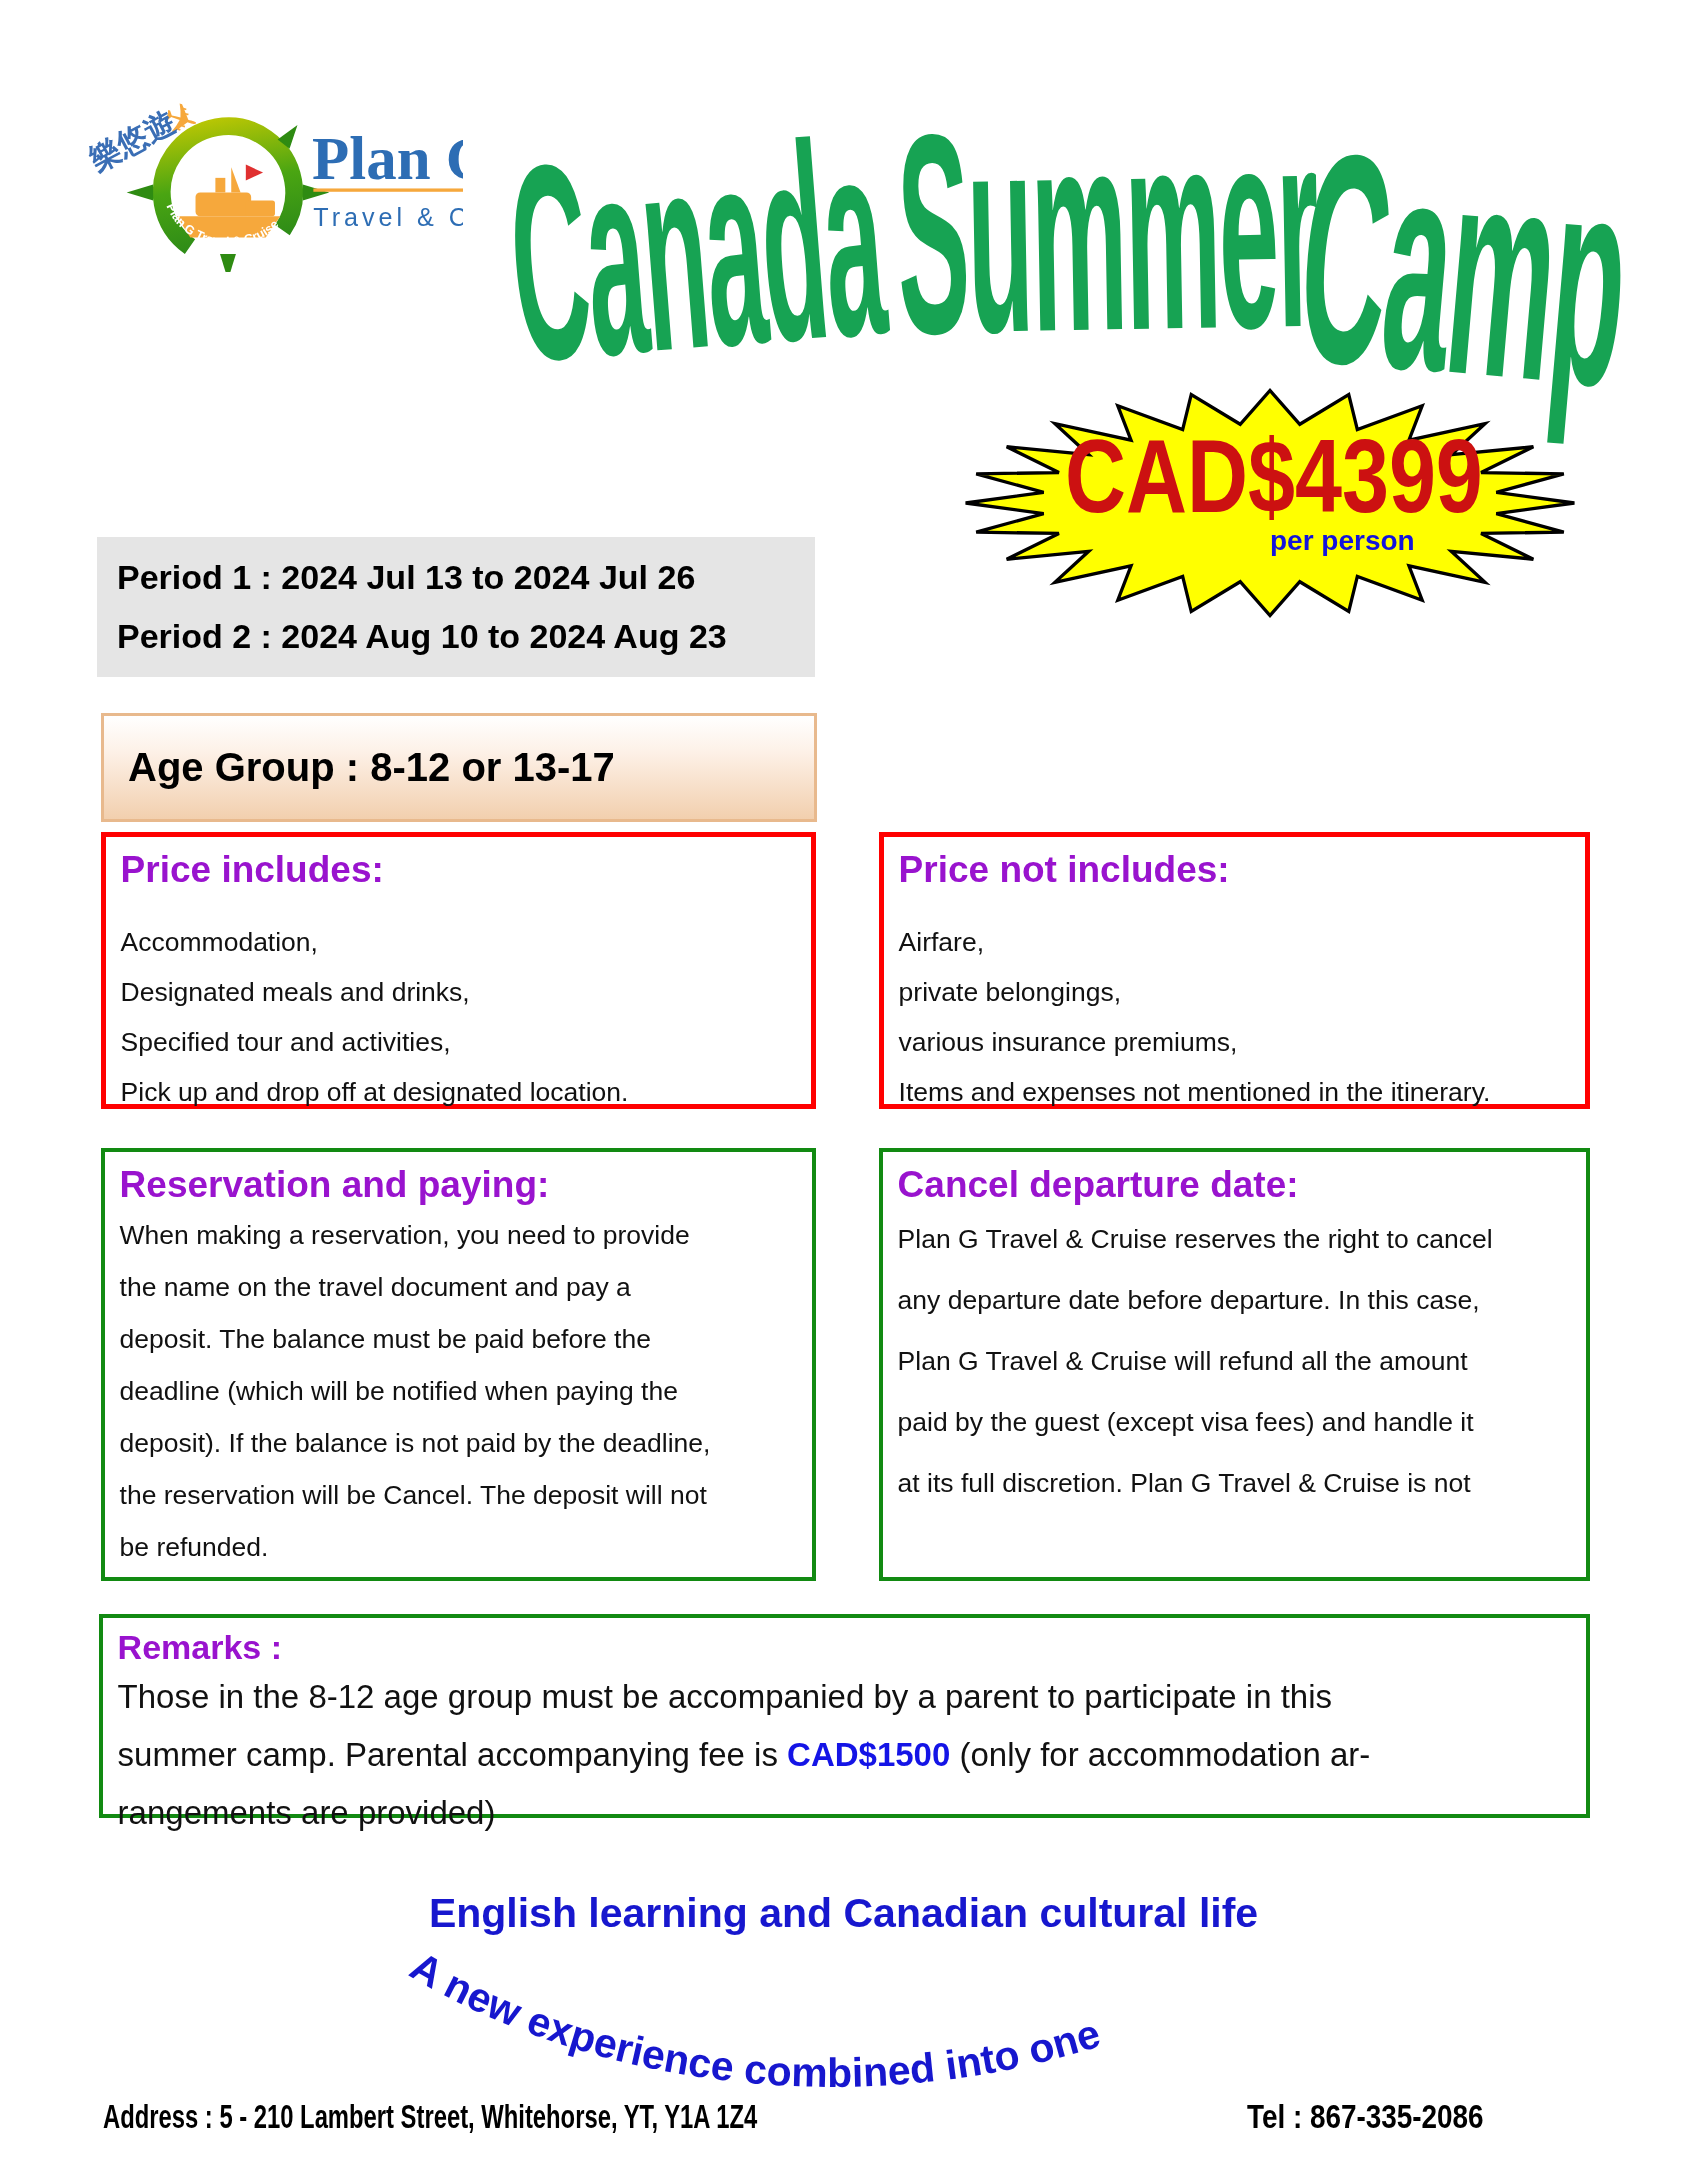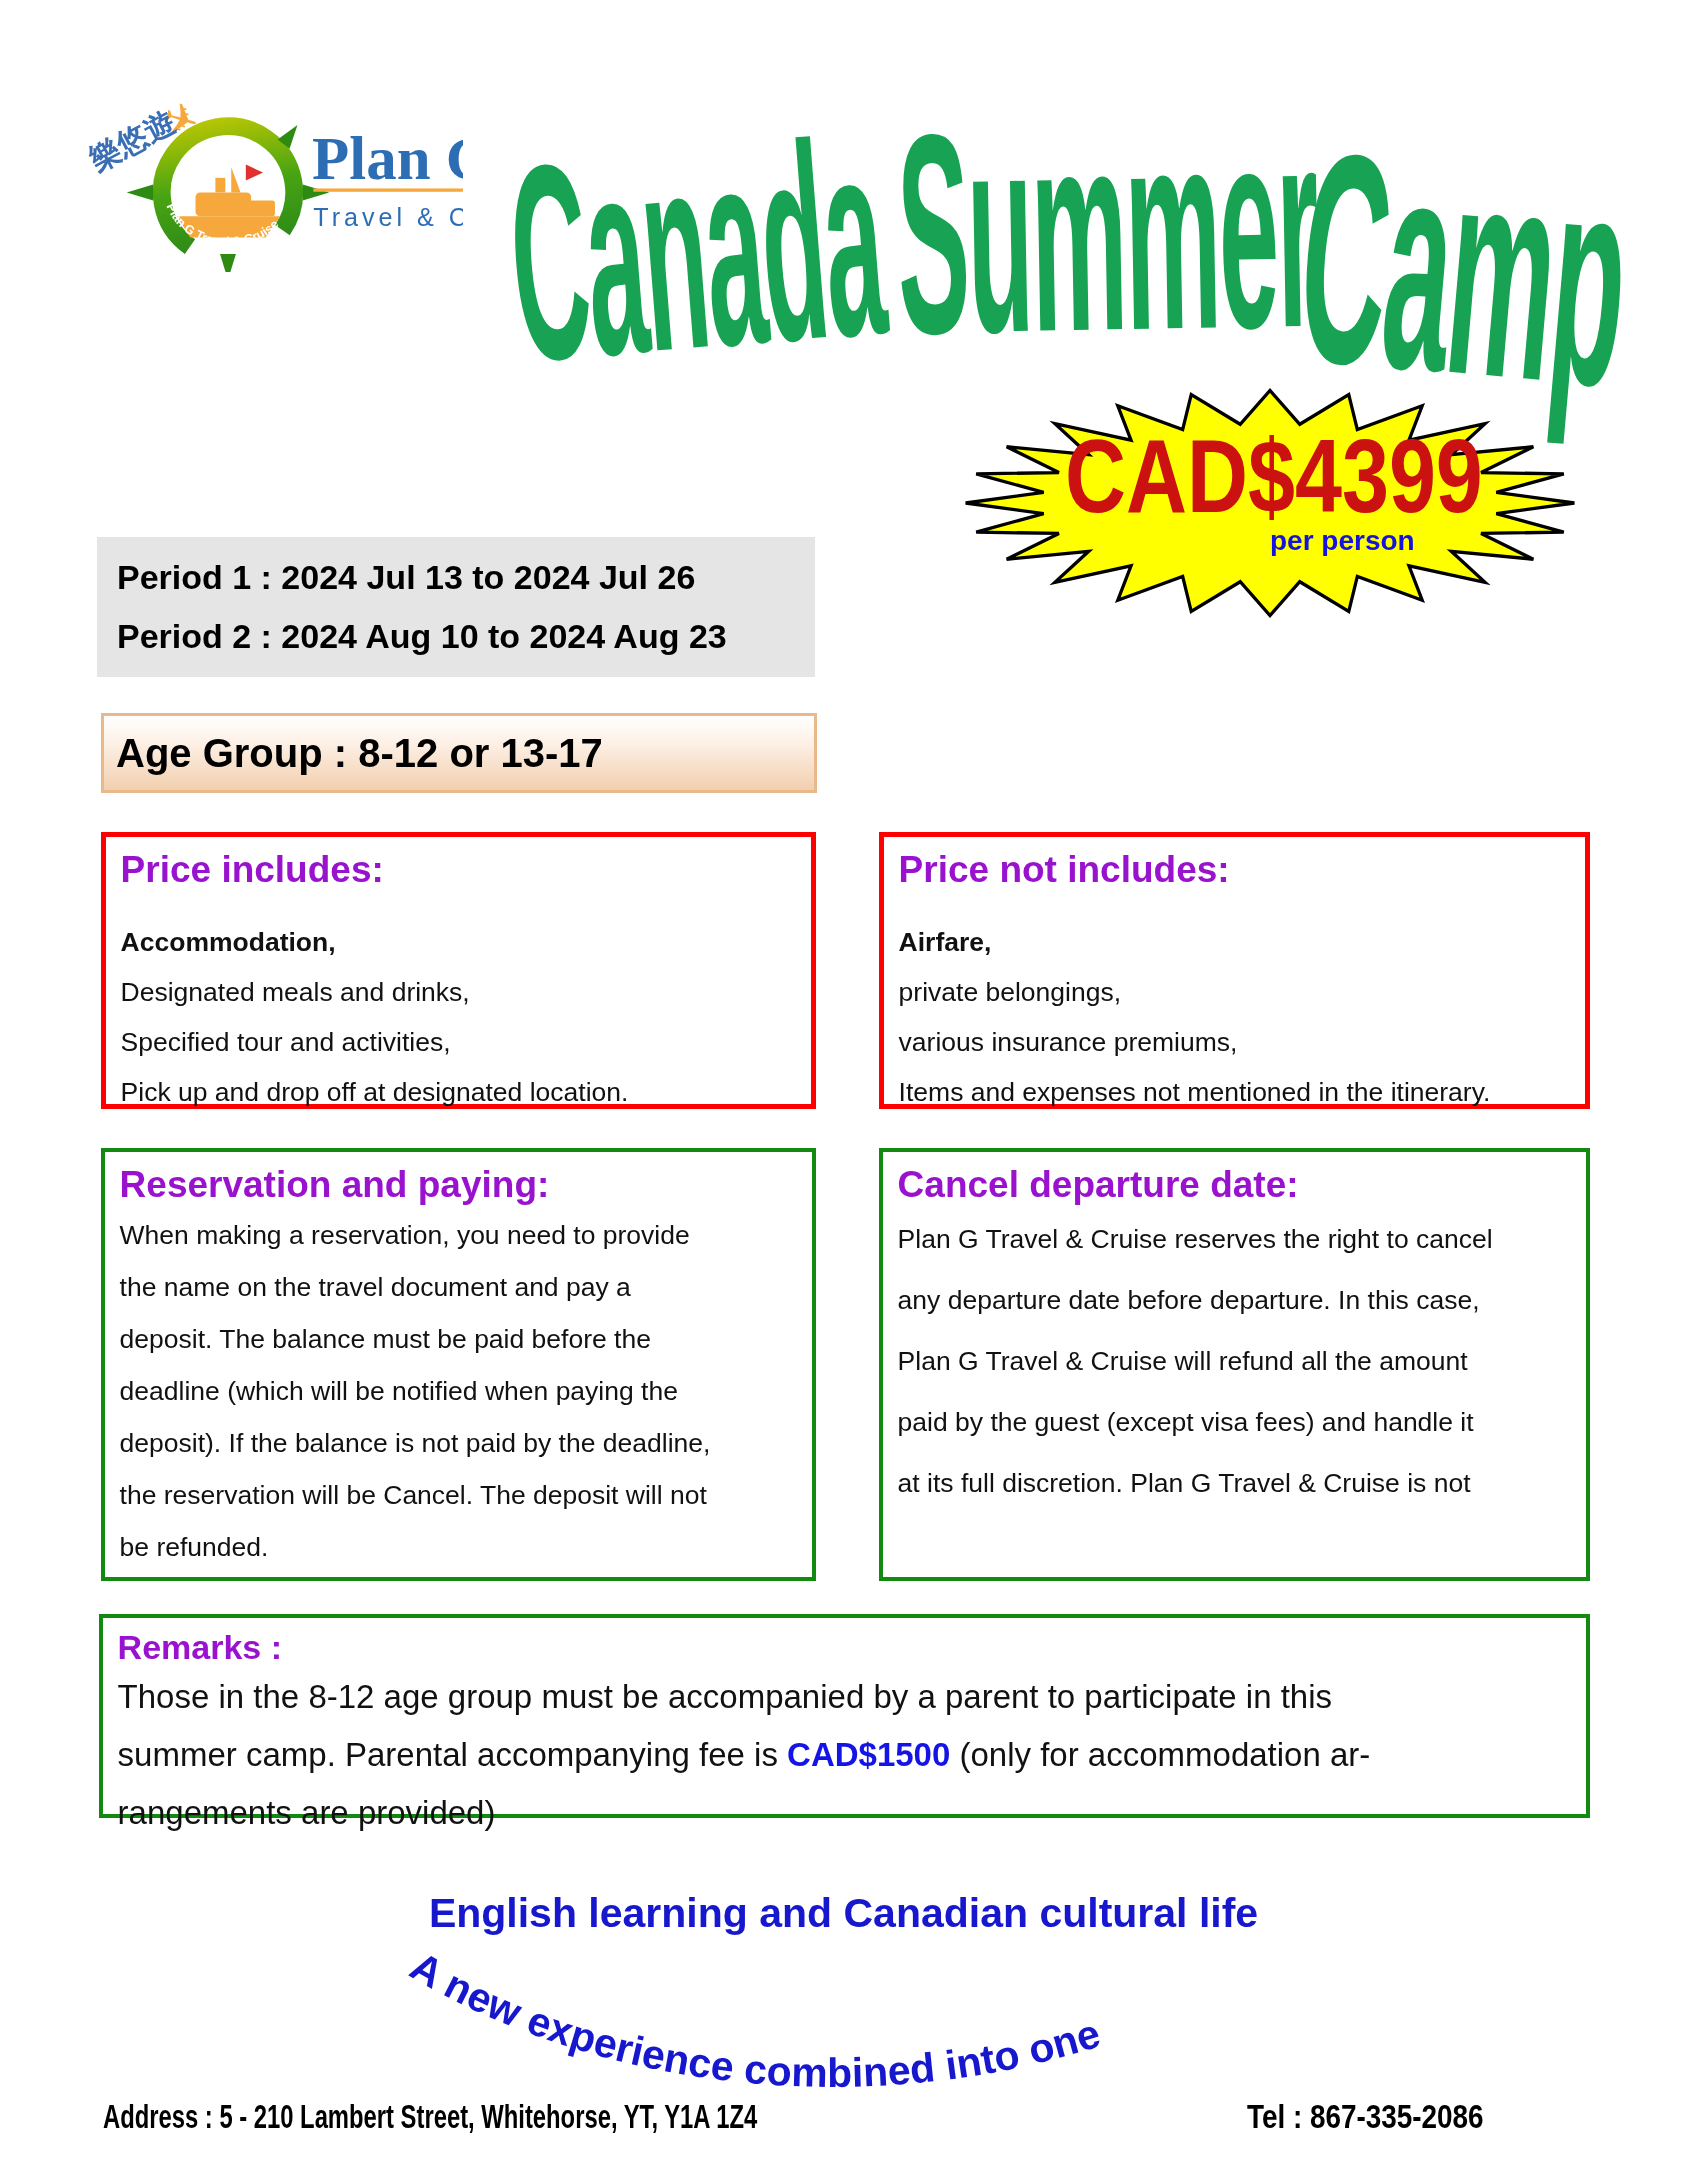--- a/index.html
+++ b/index.html
@@ -32,35 +32,35 @@
   
   .period-box{
     left:97px;top:537px;width:718px;height:140px;background:#e5e5e5;
     display:flex;flex-direction:column;justify-content:space-evenly;
     padding-left:20px;box-sizing:border-box;
   }
   .period-line{font-size:34px;font-weight:bold;color:#000;white-space:nowrap;}
 
   
   .age-box{
-    left:101px;top:713px;width:716px;height:80px;box-sizing:border-box;
+    left:101px;top:713px;width:716px;height:109px;box-sizing:border-box;
     border:3.3px solid #E8B98D;
     background:linear-gradient(180deg,#FFFFFF 0%,#FDF1E7 35%,#F2CFAE 100%);
-    display:flex;align-items:center;padding-left:12px;
+    display:flex;align-items:center;padding-left:24px;
   }
   .age-text{font-size:40px;font-weight:bold;color:#000;white-space:nowrap;}
 
   
   .redbox{border:5.3px solid #FF0000;}
   .greenbox{border:4.6px solid #128A12;}
   .infobox{box-sizing:border-box;background:#fff;padding:9.3px 14.6px;}
   .box-title{font-size:37px;font-weight:bold;color:#9913CE;line-height:1.3;white-space:nowrap;}
   .box-line{font-size:26.5px;color:#111;white-space:nowrap;}
   .pi-line{line-height:50px;}
-  .pi-first{margin-top:22.5px;font-weight:bold;}
+  .pi-first{margin-top:22.5px;}
   .rv-line{line-height:52px;}
   .cx-line{line-height:61px;}
 
   .pi-box{left:101px;top:832px;width:715px;height:277px;}
   .pn-box{left:879px;top:832px;width:711px;height:277px;}
   .rv-box{left:101px;top:1148px;width:715px;height:433px;}
   .cx-box{left:879px;top:1148px;width:711px;height:433px;}
 
   
   .rm-box{left:99px;top:1614px;width:1491px;height:204px;}

